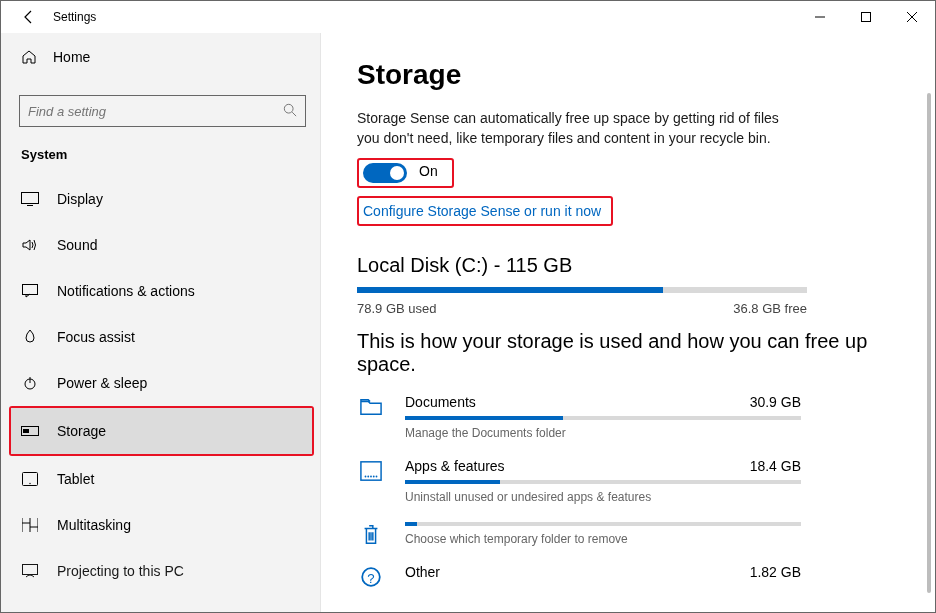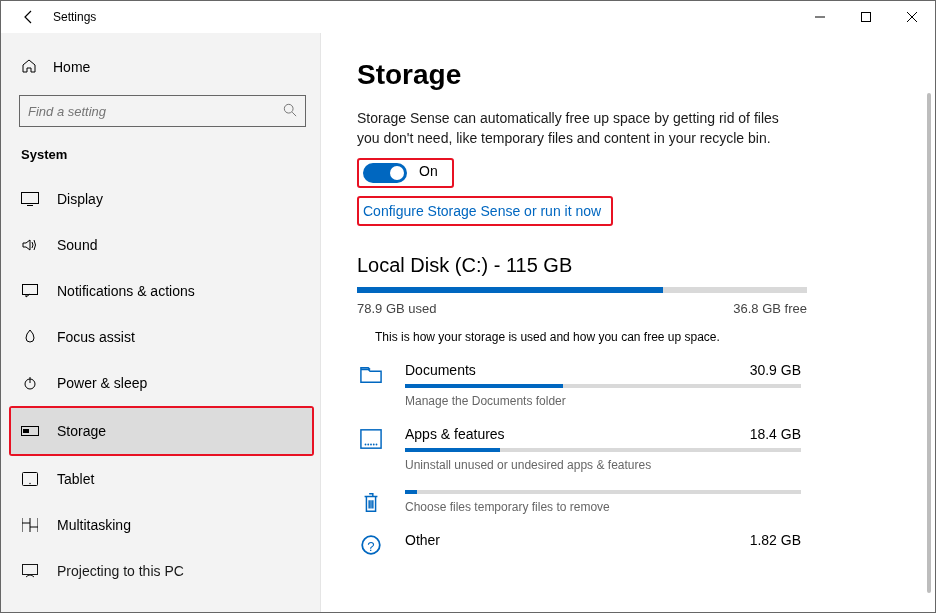--- a/index.html
+++ b/index.html
@@ -5,21 +5,21 @@
   * { box-sizing: border-box; margin: 0; padding: 0; font-family: "Segoe UI", Tahoma, sans-serif; }
   html, body { width: 936px; height: 613px; overflow: hidden; background: #fff; }
   .window { width: 936px; height: 613px; border: 1px solid #666; position: relative; display: flex; flex-direction: column; }
   .titlebar { height: 32px; display: flex; align-items: center; padding-left: 8px; }
   .back-btn { width: 40px; height: 32px; display:flex; align-items:center; justify-content:center; font-size:16px; }
   .title { font-size: 12px; margin-left: 4px; }
   .win-controls { margin-left:auto; display:flex; }
   .win-controls div { width:46px; height:32px; display:flex; align-items:center; justify-content:center; font-family: "Segoe MDL2 Assets","Segoe UI Symbol",sans-serif; font-size:10px; }
   .body { flex:1; display:flex; overflow:hidden; }
   .sidebar { width: 320px; background:#f3f3f3; padding: 16px 2px 0 10px; overflow:hidden; border-right:1px solid #e5e5e5; }
-  .home-row { display:flex; align-items:center; height:36px; gap:16px; padding-left:10px; font-size:14px; }
+  .home-row { display:flex; align-items:flex-start; height:36px; gap:16px; padding-left:10px; font-size:14px; }
   .home-row svg { width:16px; height:16px; }
   .search { margin:10px 12px 16px 8px; border:1px solid #666; height:32px; display:flex; align-items:center; padding:0 8px; background:#fff0; }
   .search input { flex:1; border:none; background:transparent; font-size:13px; font-style:italic; color:#666; outline:none; }
   .search-icon { color:#666; font-size:13px; }
   .category { font-weight:600; font-size:13px; padding:4px 0 14px 10px; }
   .nav { display:flex; flex-direction:column; }
   .nav-item { display:flex; align-items:center; gap:18px; height:46px; padding-left:10px; font-size:14px; cursor:pointer; }
   .nav-item .ico { width:18px; display:flex; justify-content:center; color:#333; }
   .nav-item.active { background:#dcdcdc; }
   .highlight-red { border:2.5px solid #e81123; border-radius:3px; }
@@ -30,21 +30,21 @@
   .toggle { width:44px; height:20px; border-radius:10px; background:#0067c0; position:relative; }
   .toggle .knob { position:absolute; right:3px; top:3px; width:14px; height:14px; border-radius:50%; background:#fff; }
   .toggle-label { font-size:14px; }
   .toggle-highlight { display:inline-flex; gap:12px; padding:3px 14px 3px 4px; }
   .config-link { display:inline-block; color:#0067c0; font-size:14px; padding:5px 10px 5px 4px; margin-bottom:28px;text-align:center; }
   .disk-title { font-size:20px; font-weight:400; margin-bottom:10px; }
   .disk-bar { width:450px; height:6px; display:flex; margin-bottom:8px; }
   .disk-bar .used { background:#0067c0; }
   .disk-bar .free { background:#d9d9d9; flex:1; }
   .disk-legend { width:450px; display:flex; justify-content:space-between; font-size:13px; color:#444; margin-bottom:14px; }
-  .usage-desc { font-size:12px; margin-bottom:18px;margin-left:18px; }
+  .usage-desc { font-size:20px; margin-bottom:18px; }
   .cat-list { display:flex; flex-direction:column; gap:18px; }
   .cat-row { display:flex; gap:20px; }
   .cat-ico { width:28px; color:#0067c0; display:flex; justify-content:center; padding-top:2px; }
   .cat-ico svg { width:22px; height:22px; }
   .cat-body { flex:1; max-width:396px; }
   .cat-head { display:flex; justify-content:space-between; font-size:14px; margin-bottom:6px; }
   .cat-head .name { }
   .cat-head .size { }
   .cat-bar { width:100%; height:4px; background:#d9d9d9; margin-bottom:6px; }
   .cat-bar .fill { height:100%; background:#0067c0; }
@@ -263,21 +263,21 @@
         <div class="cat-row">
           <div class="cat-ico">
               <svg viewBox="0 0 20 24">
                 <path d="M3 5 H17 M5 5 V21 H15 V5 M8 2 H12 V5 M8 9 V18 M10 9 V18 M12 9 V18" stroke="#0067c0" stroke-width="1.6" fill="none"></path>
               </svg>
             </div>
           <div class="cat-body">
             <div class="cat-bar">
                 <div class="fill" style="width:3%"></div>
               </div>
-            <div class="cat-hint">Choose files temporary files to remove</div>
+            <div class="cat-hint">Choose which temporary folder to remove</div>
           </div>
         </div>
 
         <div class="cat-row">
           <div class="cat-ico">
               <svg viewBox="0 0 20 20">
                 <circle cx="10" cy="10" r="8" stroke="#0067c0" stroke-width="1.6" fill="none"></circle>
                 <text x="10" y="15" text-anchor="middle" font-size="12" fill="#0067c0">?</text>
               </svg>
             </div>

